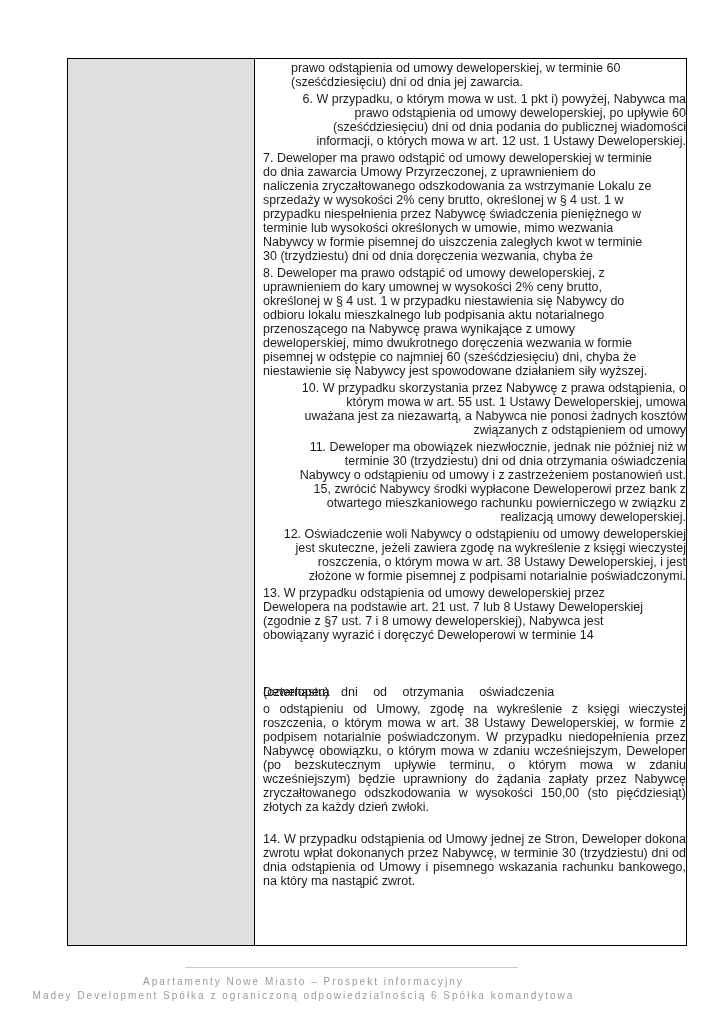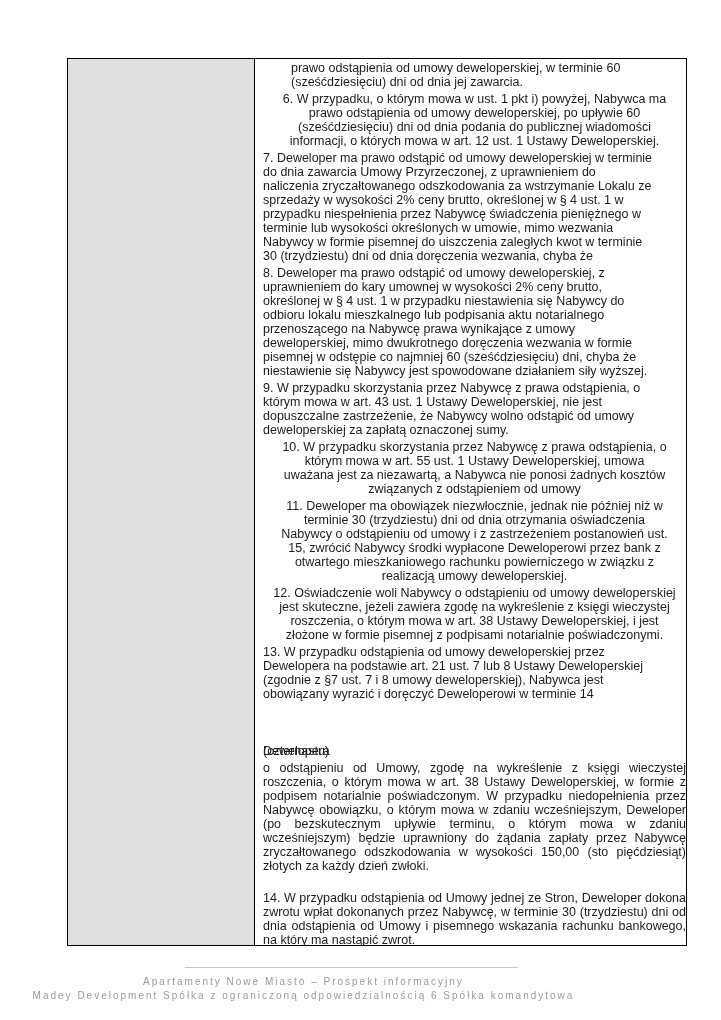--- a/index.html
+++ b/index.html
@@ -17,21 +17,21 @@
   .cell-left{
     width:187px;flex:0 0 187px;background:#e0e0e0;
     border-right:1.5px solid #000;box-sizing:border-box;
   }
   .cell-right{
     flex:1;padding:2px 0 0 8px;box-sizing:border-box;overflow:hidden;
     font-size:12.5px;line-height:14px;
   }
   .para{margin:0 0 3px;}
   .para.left,.para.right,.para.hang,.para.spread{white-space:pre-line;}
-  .para.left{text-align:center;}
+  .para.left{text-align:right;}
   .para.right{}
   .para.hang{padding-left:28px;text-align:left;}
   .para.justify{text-align:justify;}
   .para.spread{text-align:left;word-spacing:5px;}
   .para.gap{margin-top:18px;}
   .overlap-line{text-align:left;margin:0 0 3px;}
   .ov{position:relative;display:inline-block;margin-top:40px;}
   .ov-b{position:absolute;left:0;top:0;white-space:nowrap;}
   .spread-words{word-spacing:12px;padding-left:12px;}
   .footer-rule{
@@ -66,43 +66,39 @@
 Nabywcy w formie pisemnej do uiszczenia zaległych kwot w terminie
 30 (trzydziestu) dni od dnia doręczenia wezwania, chyba że</div>
         <div class="para right">8. Deweloper ma prawo odstąpić od umowy deweloperskiej, z
 uprawnieniem do kary umownej w wysokości 2% ceny brutto,
 określonej w § 4 ust. 1 w przypadku niestawienia się Nabywcy do
 odbioru lokalu mieszkalnego lub podpisania aktu notarialnego
 przenoszącego na Nabywcę prawa wynikające z umowy
 deweloperskiej, mimo dwukrotnego doręczenia wezwania w formie
 pisemnej w odstępie co najmniej 60 (sześćdziesięciu) dni, chyba że
 niestawienie się Nabywcy jest spowodowane działaniem siły wyższej.</div>
-        <div class="para right">9. W przypadku skorzystania przez Nabywcę z prawa odstąpienia, o
-którym mowa w art. 43 ust. 1 Ustawy Deweloperskiej, nie jest
-dopuszczalne zastrzeżenie, że Nabywcy wolno odstąpić od umowy
-deweloperskiej za zapłatą oznaczonej sumy.</div>
         <div class="para left">10. W przypadku skorzystania przez Nabywcę z prawa odstąpienia, o
 którym mowa w art. 55 ust. 1 Ustawy Deweloperskiej, umowa
 uważana jest za niezawartą, a Nabywca nie ponosi żadnych kosztów
 związanych z odstąpieniem od umowy</div>
         <div class="para left">11. Deweloper ma obowiązek niezwłocznie, jednak nie później niż w
 terminie 30 (trzydziestu) dni od dnia otrzymania oświadczenia
 Nabywcy o odstąpieniu od umowy i z zastrzeżeniem postanowień ust.
 15, zwrócić Nabywcy środki wypłacone Deweloperowi przez bank z
 otwartego mieszkaniowego rachunku powierniczego w związku z
 realizacją umowy deweloperskiej.</div>
         <div class="para left">12. Oświadczenie woli Nabywcy o odstąpieniu od umowy deweloperskiej
 jest skuteczne, jeżeli zawiera zgodę na wykreślenie z księgi wieczystej
 roszczenia, o którym mowa w art. 38 Ustawy Deweloperskiej, i jest
 złożone w formie pisemnej z podpisami notarialnie poświadczonymi.</div>
         <div class="para right">13. W przypadku odstąpienia od umowy deweloperskiej przez
 Dewelopera na podstawie art. 21 ust. 7 lub 8 Ustawy Deweloperskiej
 (zgodnie z §7 ust. 7 i 8 umowy deweloperskiej), Nabywca jest
 obowiązany wyrazić i doręczyć Deweloperowi w terminie 14</div>
-        <div class="overlap-line"><span class="ov"><span class="ov-a">(czternastu)</span><span class="ov-b">Dewelopera</span></span></div>
+        <div class="overlap-line"><span class="ov"><span class="ov-a">(czternastu)</span><span class="ov-b">Dewelopera</span></span><span class="spread-words">dni od otrzymania oświadczenia</span></div>
         <div class="para justify">o odstąpieniu od Umowy, zgodę na wykreślenie z księgi wieczystej roszczenia, o którym mowa w art. 38 Ustawy Deweloperskiej, w formie z podpisem notarialnie poświadczonym. W przypadku niedopełnienia przez Nabywcę obowiązku, o którym mowa w zdaniu wcześniejszym, Deweloper (po bezskutecznym upływie terminu, o którym mowa w zdaniu wcześniejszym) będzie uprawniony do żądania zapłaty przez Nabywcę zryczałtowanego odszkodowania w wysokości 150,00 (sto pięćdziesiąt) złotych za każdy dzień zwłoki.</div>
         <div class="para justify gap">14. W przypadku odstąpienia od Umowy jednej ze Stron, Deweloper dokona zwrotu wpłat dokonanych przez Nabywcę, w terminie 30 (trzydziestu) dni od dnia odstąpienia od Umowy i pisemnego wskazania rachunku bankowego, na który ma nastąpić zwrot.</div>
       </div>
   </div>
 </div>
 
 <div class="footer-rule"></div>
 <div class="page-footer">
   <div>Apartamenty Nowe Miasto – Prospekt informacyjny</div>
   <div>Madey Development Spółka z ograniczoną odpowiedzialnością 6 Spółka komandytowa</div>

